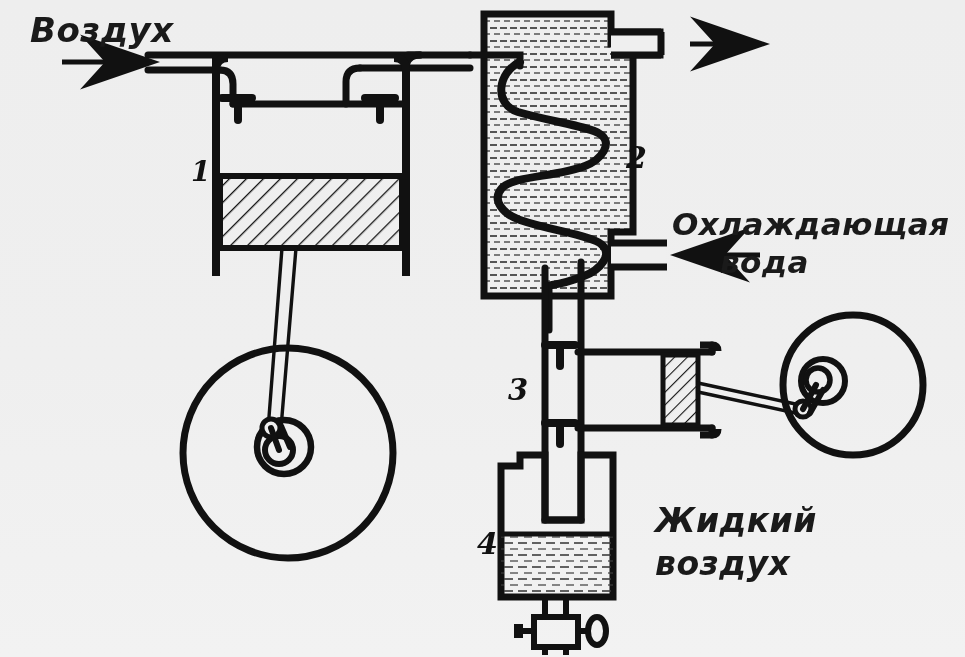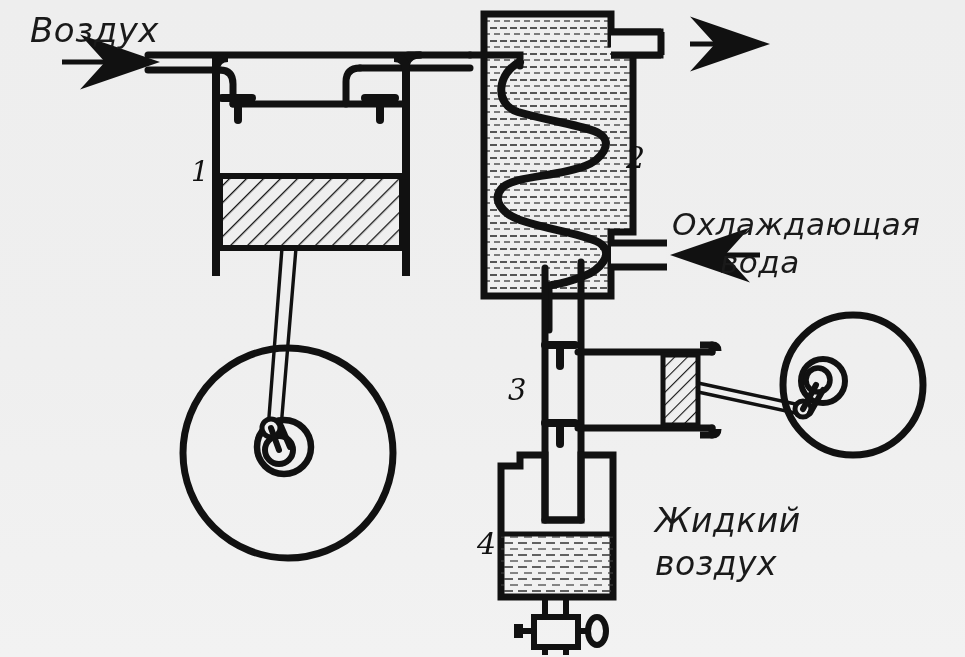--- a/index.html
+++ b/index.html
@@ -11,20 +11,21 @@
     width: 965px;
     height: 657px;
     overflow: hidden;
     font-family: "DejaVu Sans", sans-serif;
   }
   #canvas-wrap {
     position: relative;
     width: 965px;
     height: 657px;
     background: linear-gradient(180deg, #eeeeee 0%, #efefef 55%, #f2f2f2 100%);
+    font-weight: bold;
   }
   #figure {
     position: absolute;
     left: 0;
     top: 0;
     width: 965px;
     height: 657px;
   }
   .lbl {
     font-family: "DejaVu Serif", serif;

